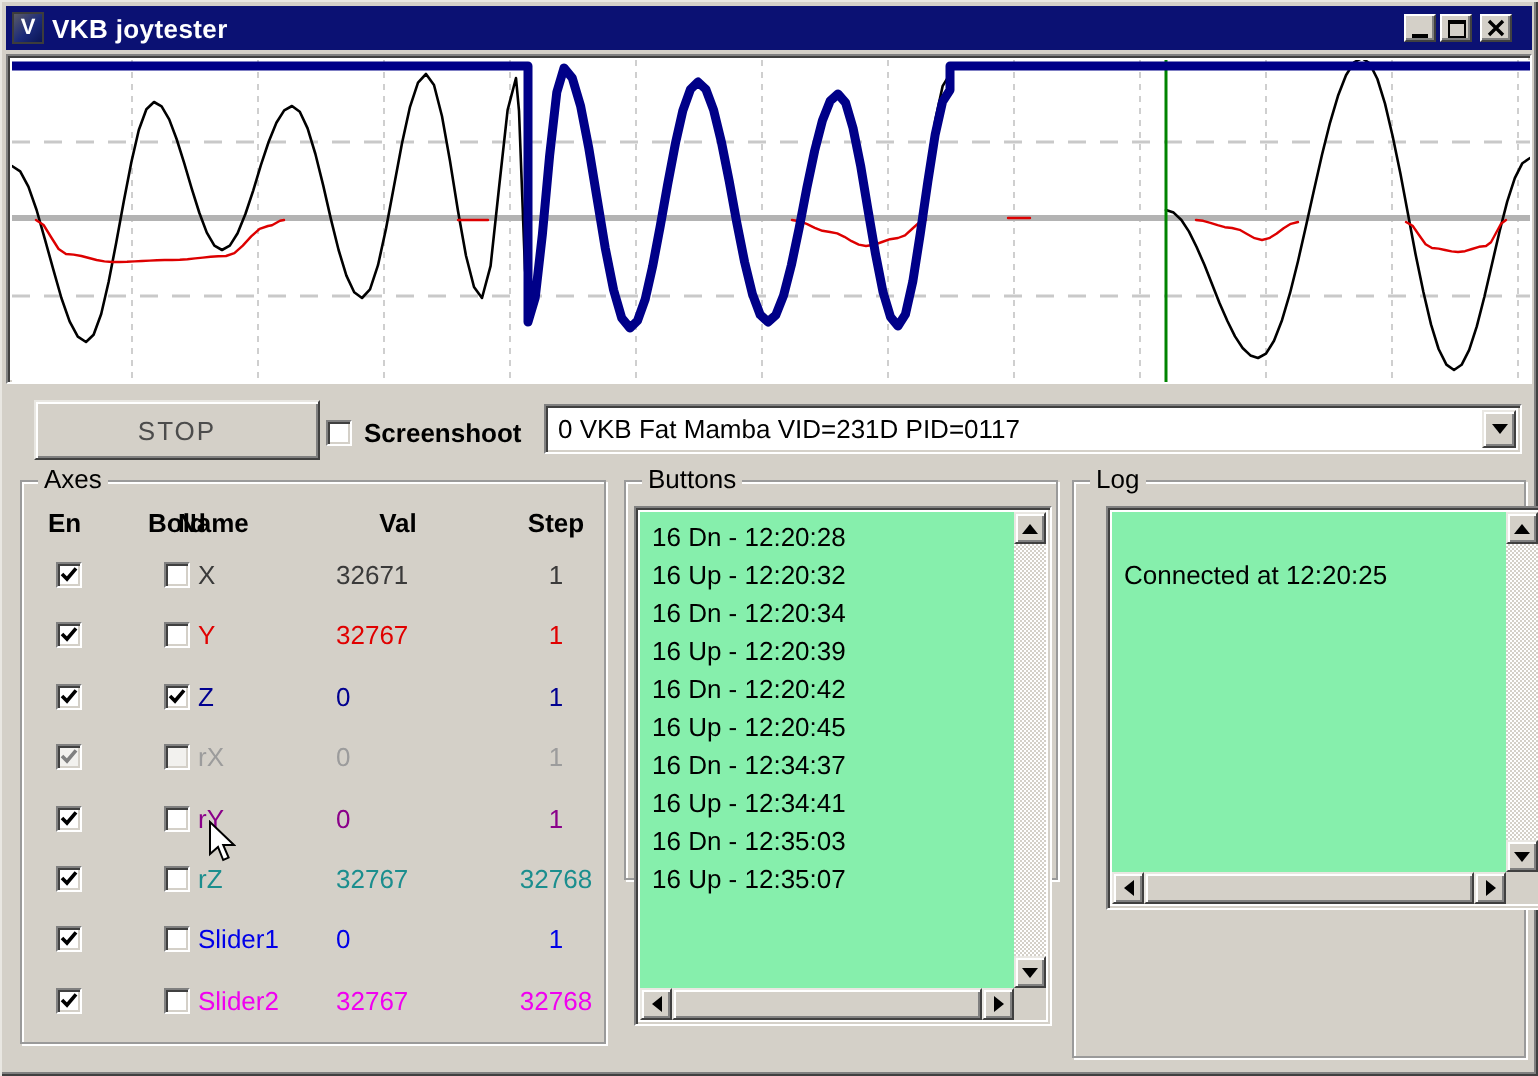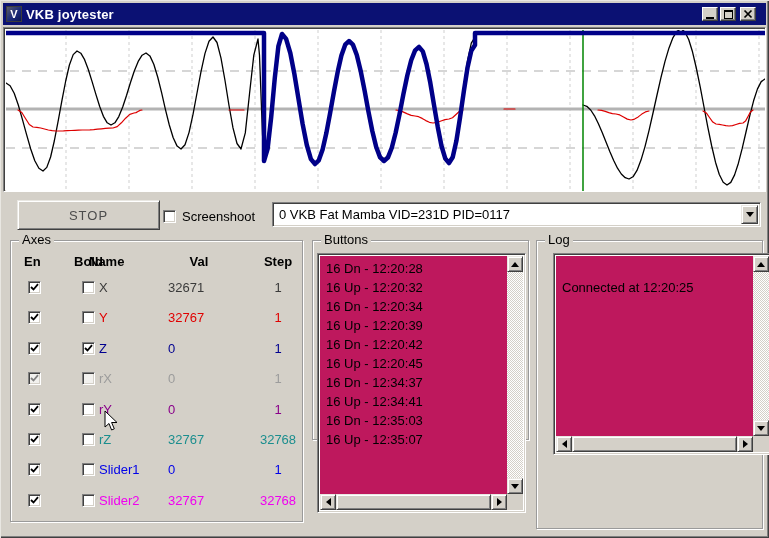--- a/index.html
+++ b/index.html
@@ -31,40 +31,40 @@
   .chart{position:absolute;left:3px;top:27px;width:763px;height:165px;}
   .chart svg{position:absolute;left:2px;top:2px;}
   
   .stop-btn{position:absolute;left:17px;top:200px;width:143px;height:30px;
     display:flex;align-items:center;justify-content:center;color:#4c4c4c;letter-spacing:1px;cursor:default;}
   .cb{width:13px;height:13px;background:#fff;position:absolute;
     border-top:1px solid #808080;border-left:1px solid #808080;border-right:1px solid #fff;border-bottom:1px solid #fff;
     box-shadow:inset 1px 1px 0 #404040, inset -1px -1px 0 #d4d0c8;
     display:flex;align-items:center;justify-content:center;}
   .screenshot-cb{left:163px;top:210px;}
-  .screenshot-label{position:absolute;left:182px;top:209px;}
+  .screenshot-label{position:absolute;left:182px;top:209px;font-weight:bold;}
   .combo{position:absolute;left:272px;top:202px;width:489px;height:25px;padding:4px 22px 0 6px;
     white-space:nowrap;overflow:hidden;}
   .combo-btn{position:absolute;right:2px;top:2px;width:17px;height:19px;display:flex;align-items:center;justify-content:center;}
   .tri-down{width:0;height:0;border-left:4px solid transparent;border-right:4px solid transparent;border-top:5px solid #000;}
   .tri-up{width:0;height:0;border-left:4px solid transparent;border-right:4px solid transparent;border-bottom:5px solid #000;}
   .tri-left{width:0;height:0;border-top:4px solid transparent;border-bottom:4px solid transparent;border-right:5px solid #000;}
   .tri-right{width:0;height:0;border-top:4px solid transparent;border-bottom:4px solid transparent;border-left:5px solid #000;}
   
   .group{position:absolute;border:1px solid #9a9a9a;box-shadow:1px 1px 0 #fff, inset 1px 1px 0 #fff;}
   .group-label{position:absolute;top:-8px;left:8px;background:#d4d0c8;padding:0 3px;line-height:14px;}
   .axes-group{left:10px;top:240px;width:293px;height:282px;}
   .buttons-group{left:312px;top:240px;width:217px;height:200px;}
   .log-group{left:536px;top:240px;width:227px;height:289px;}
   .hdr{position:absolute;top:13px;font-weight:bold;}
   .cell{position:absolute;line-height:14px;}
   .r{text-align:left;} .c{text-align:center;}
   
   .scrollbox{position:absolute;}
-  .sb-items{position:absolute;left:2px;top:2px;right:18px;bottom:18px;overflow:hidden;padding:3px 0 0 6px;background:#be185d;}
+  .sb-items{position:absolute;left:2px;top:2px;right:18px;bottom:18px;overflow:hidden;padding:3px 0 0 6px;background:#86efac;}
   .sb-item,.log-line{line-height:19px;min-height:19px;white-space:pre;}
   .vscroll{position:absolute;top:2px;right:2px;bottom:18px;width:16px;}
   .hscroll{position:absolute;left:2px;bottom:2px;right:18px;height:16px;}
   .sb-track{position:absolute;inset:0;background-color:#fff;
     background-image:linear-gradient(45deg,#d4d0c8 25%,transparent 25%,transparent 75%,#d4d0c8 75%),
                      linear-gradient(45deg,#d4d0c8 25%,transparent 25%,transparent 75%,#d4d0c8 75%);
     background-size:2px 2px;background-position:0 0,1px 1px;}
   .sb-btn{position:absolute;width:16px;height:16px;display:flex;align-items:center;justify-content:center;}
   .sb-up{top:0;left:0;} .sb-down{bottom:0;left:0;}
   .sb-left{left:0;top:0;} .sb-right{right:0;top:0;}

